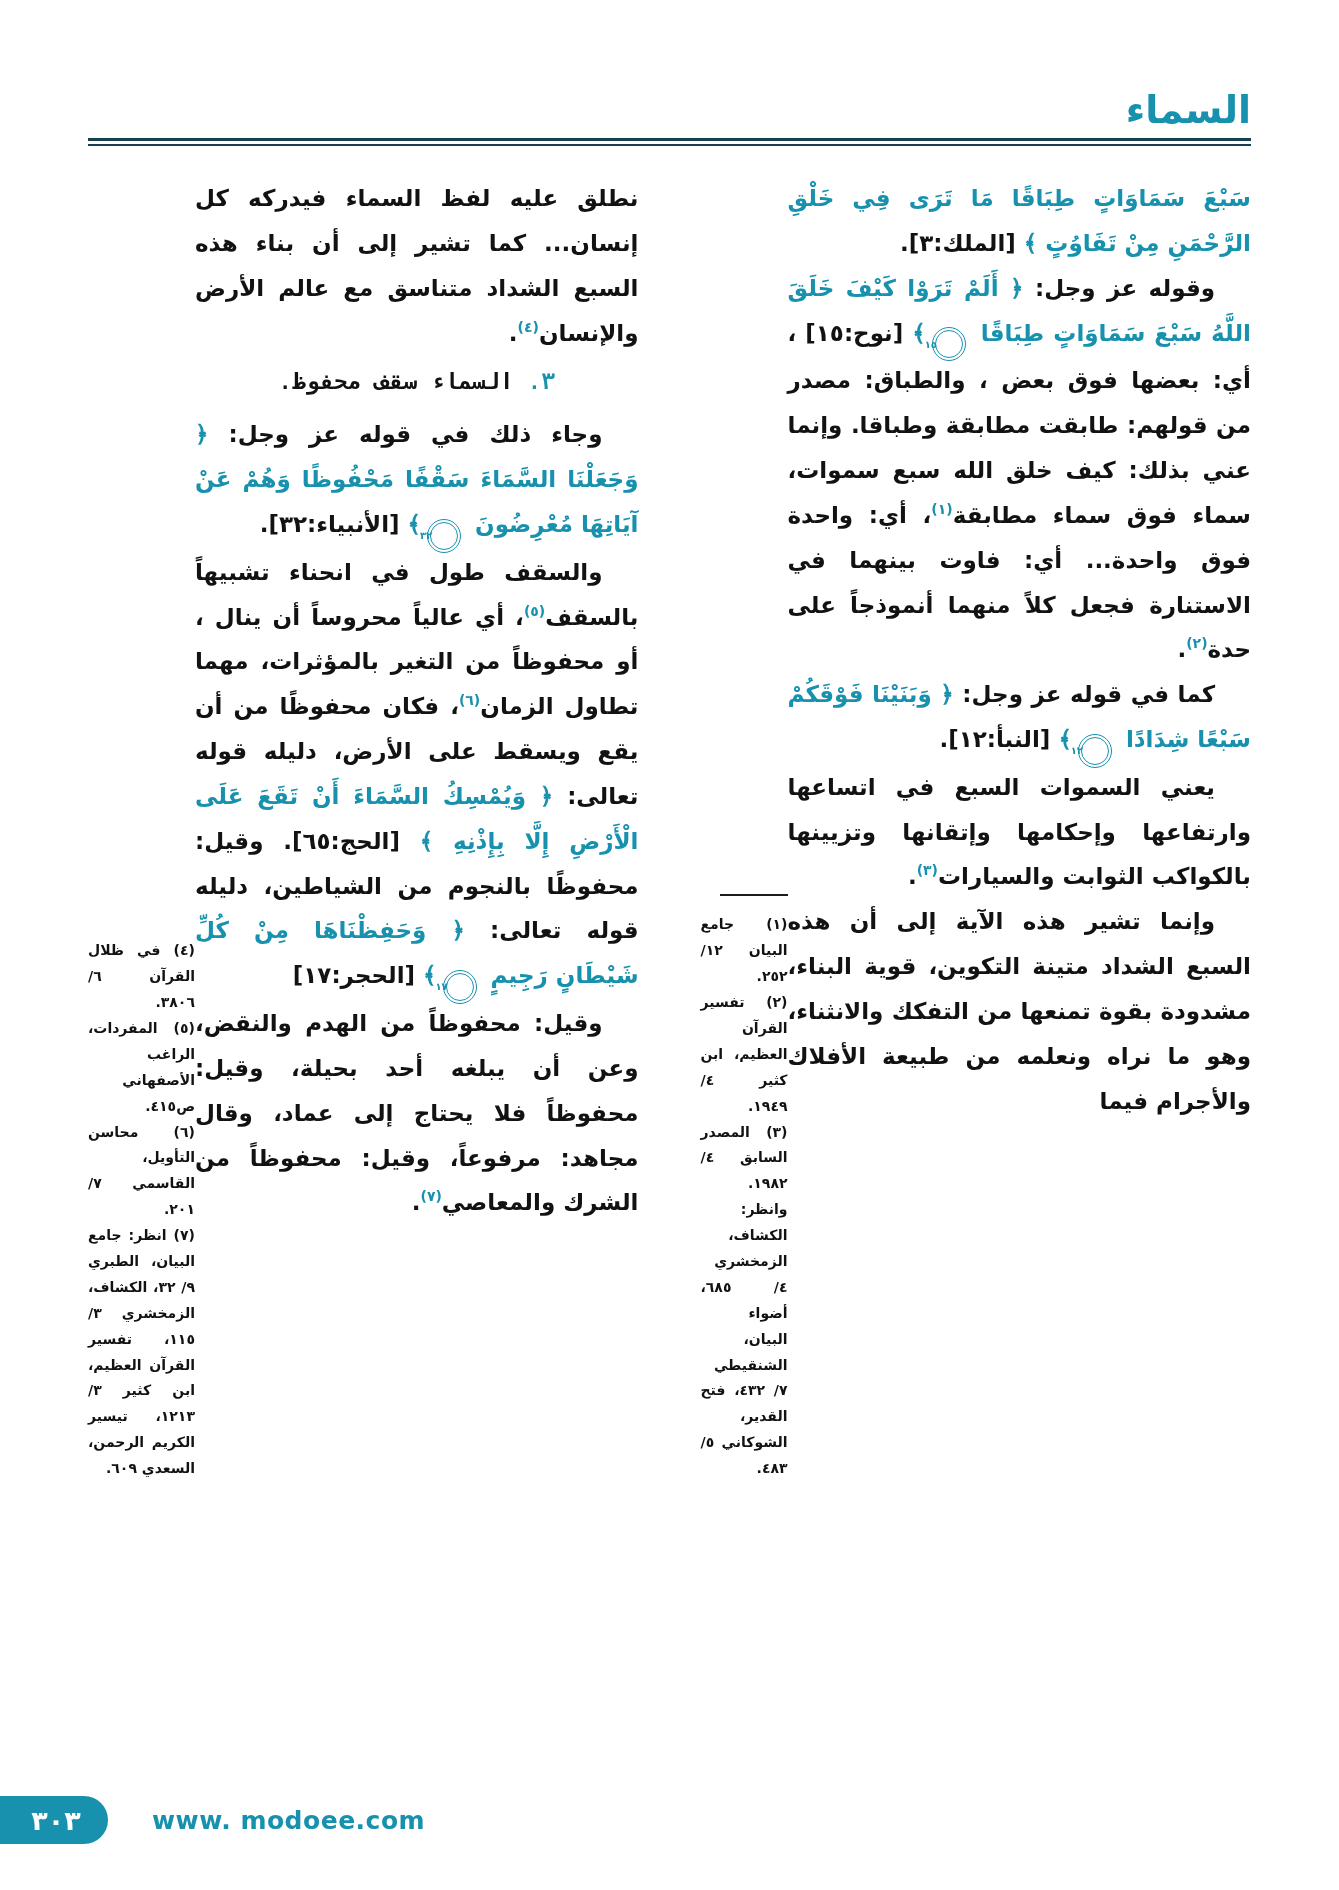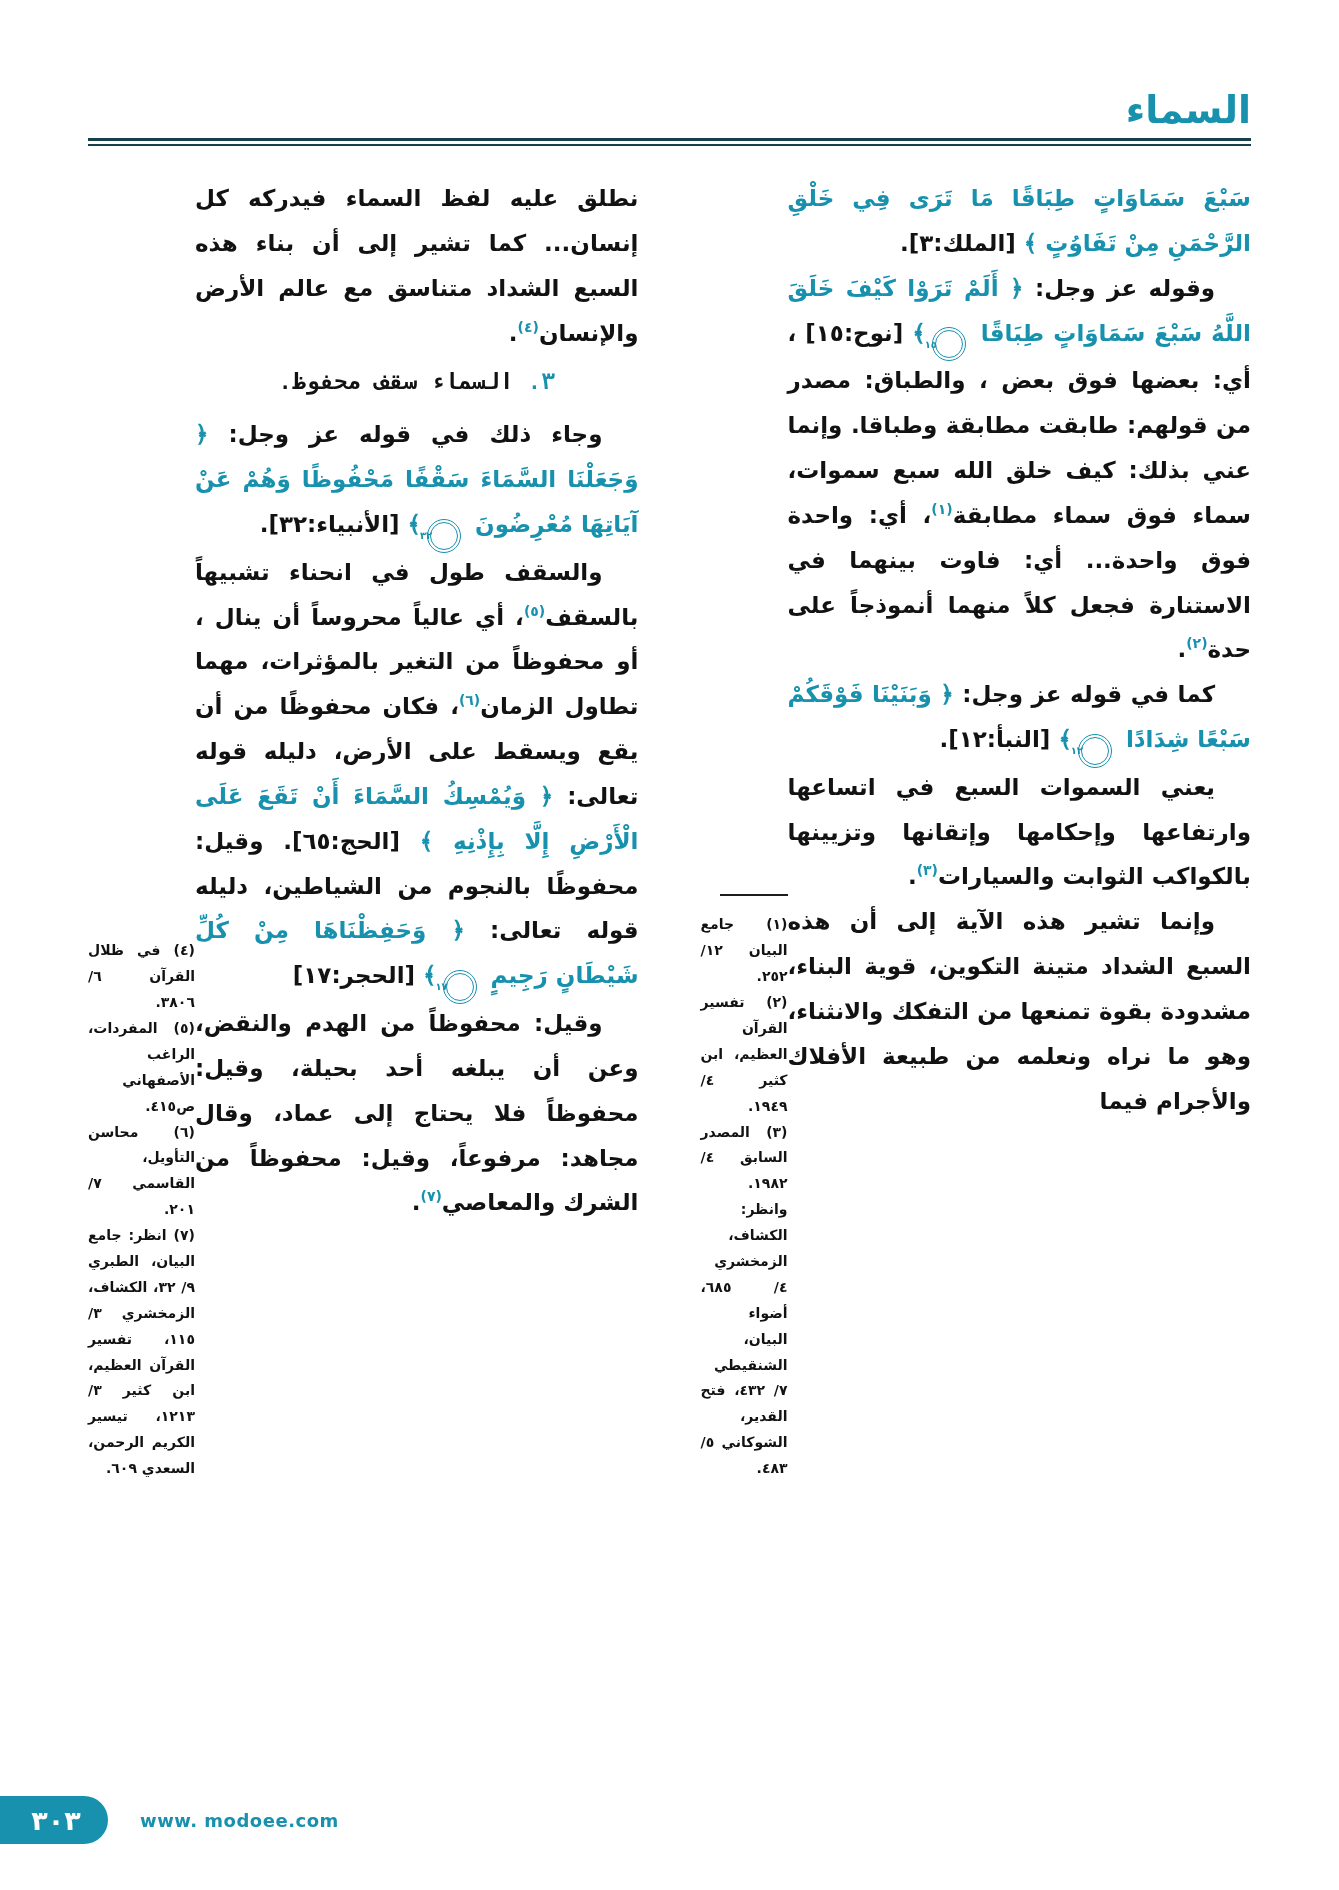--- a/index.html
+++ b/index.html
@@ -99,39 +99,39 @@
     color: var(--text);
     text-align: justify;
   }
   
   .page-footer {
     position: absolute;
     left: 0;
     bottom: 46px;
     display: flex;
     align-items: center;
-    gap: 32px;
+    gap: 44px;
     direction: ltr;
   }
   .page-pill {
     min-width: 108px;
     height: 48px;
     background: var(--accent);
     border-radius: 0 24px 24px 0;
     display: flex;
     align-items: center;
     justify-content: center;
     color: #ffffff;
     font-size: 27px;
     font-weight: bold;
     padding: 0 20px 0 24px;
   }
   .site {
     color: var(--accent);
-    font-size: 18px;
+    font-size: 25px;
     font-weight: bold;
     letter-spacing: 0.5px;
   }
 </style>
 </head>
 <body>
 
 <div class="page">
 
   <header>

